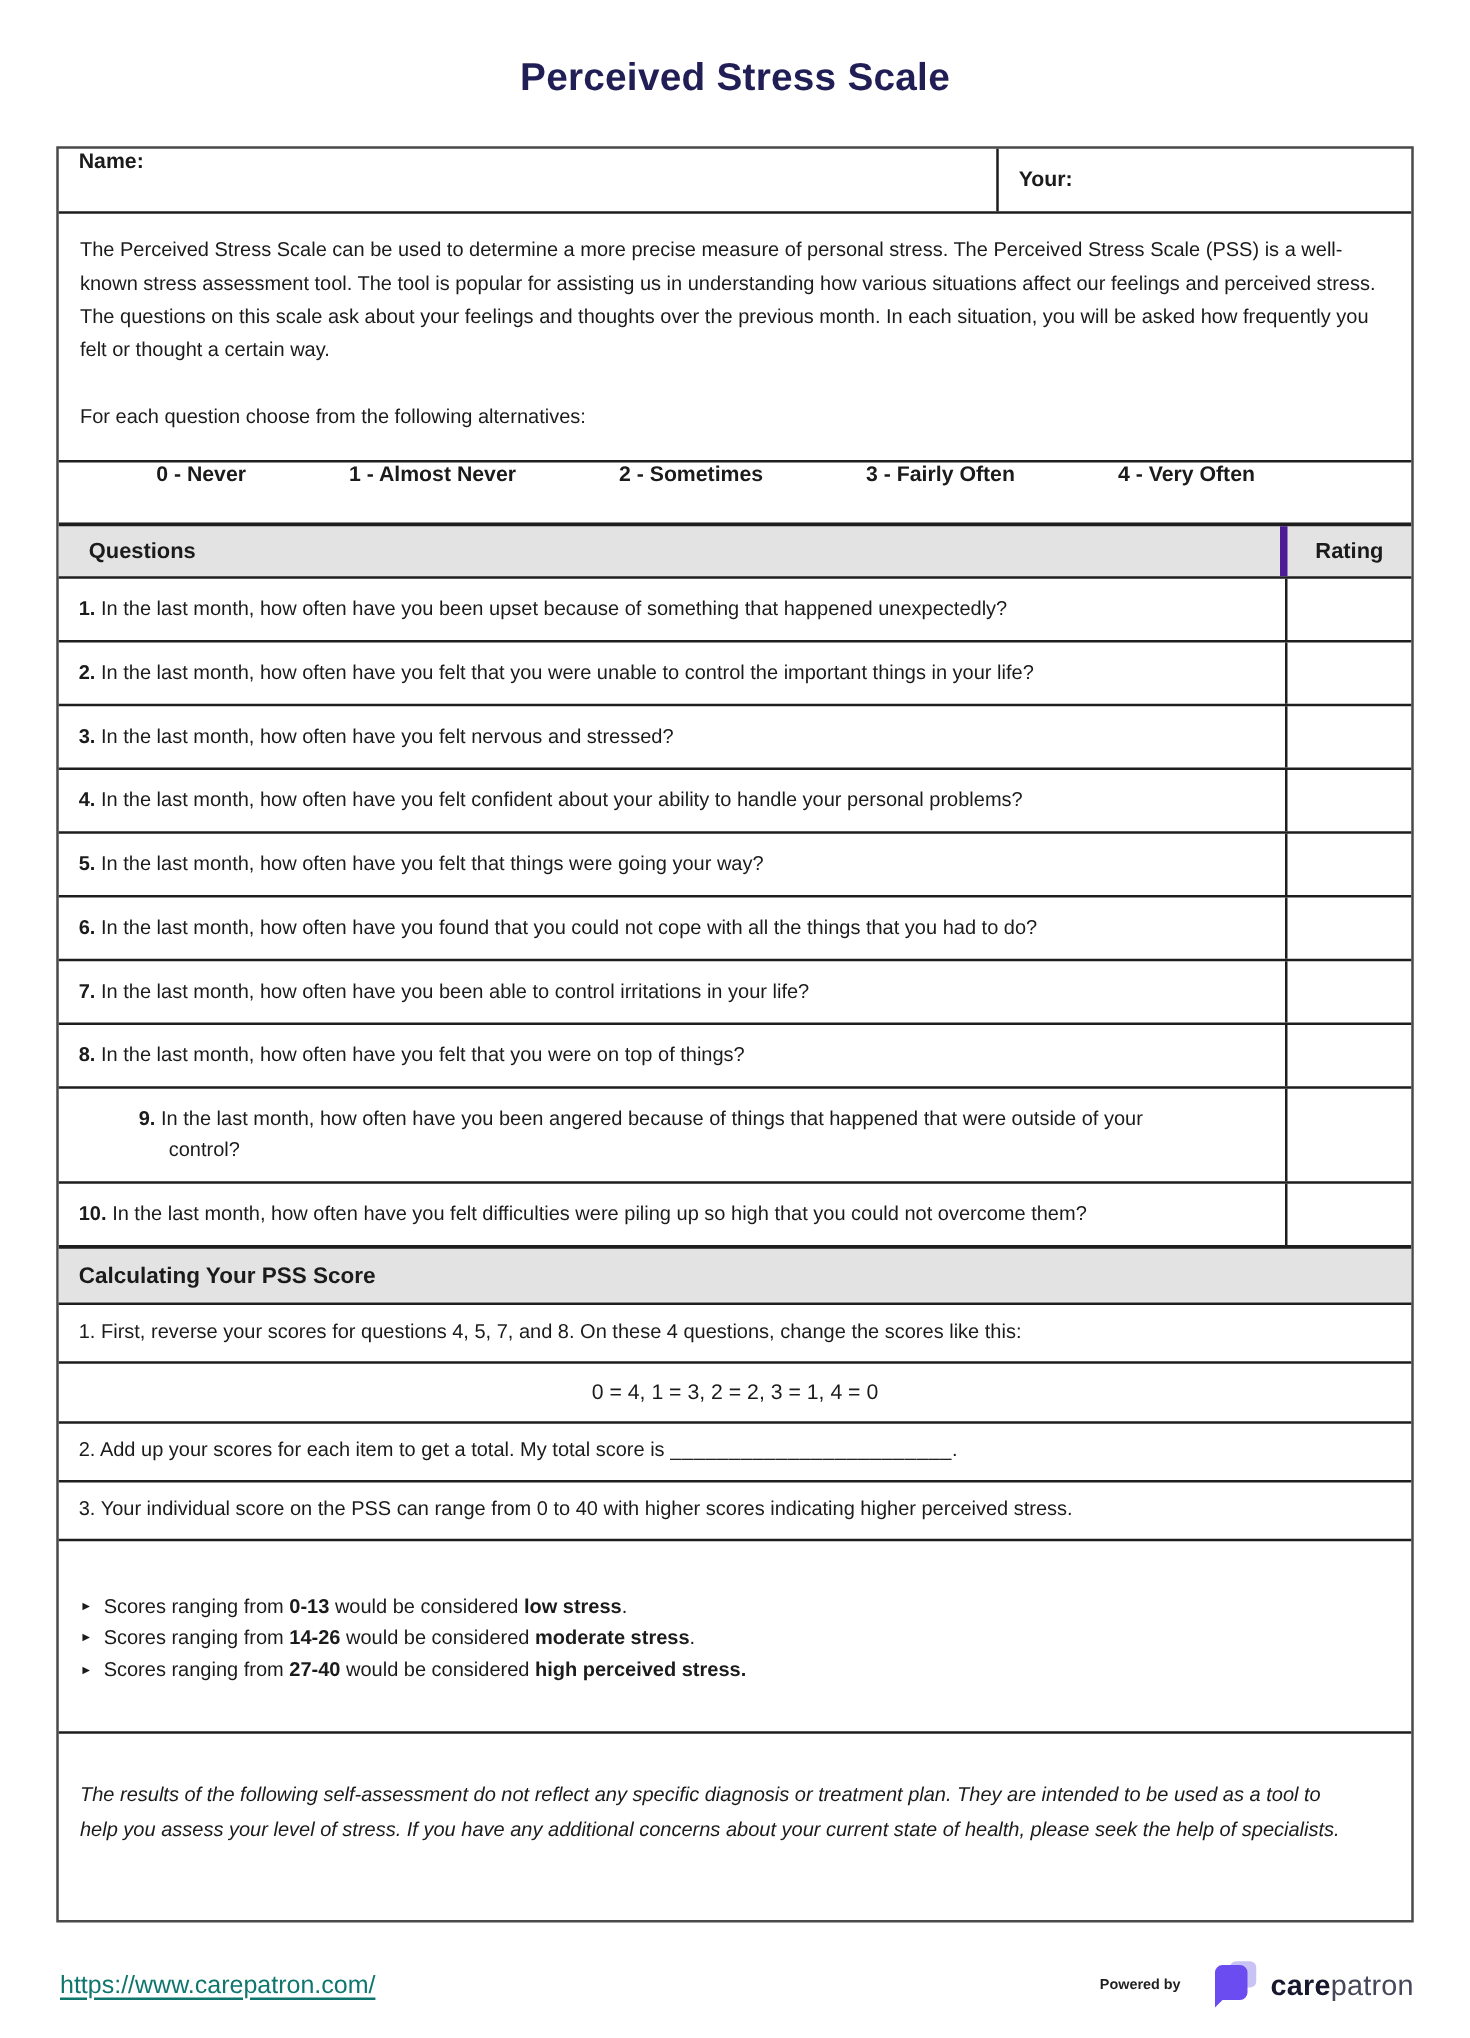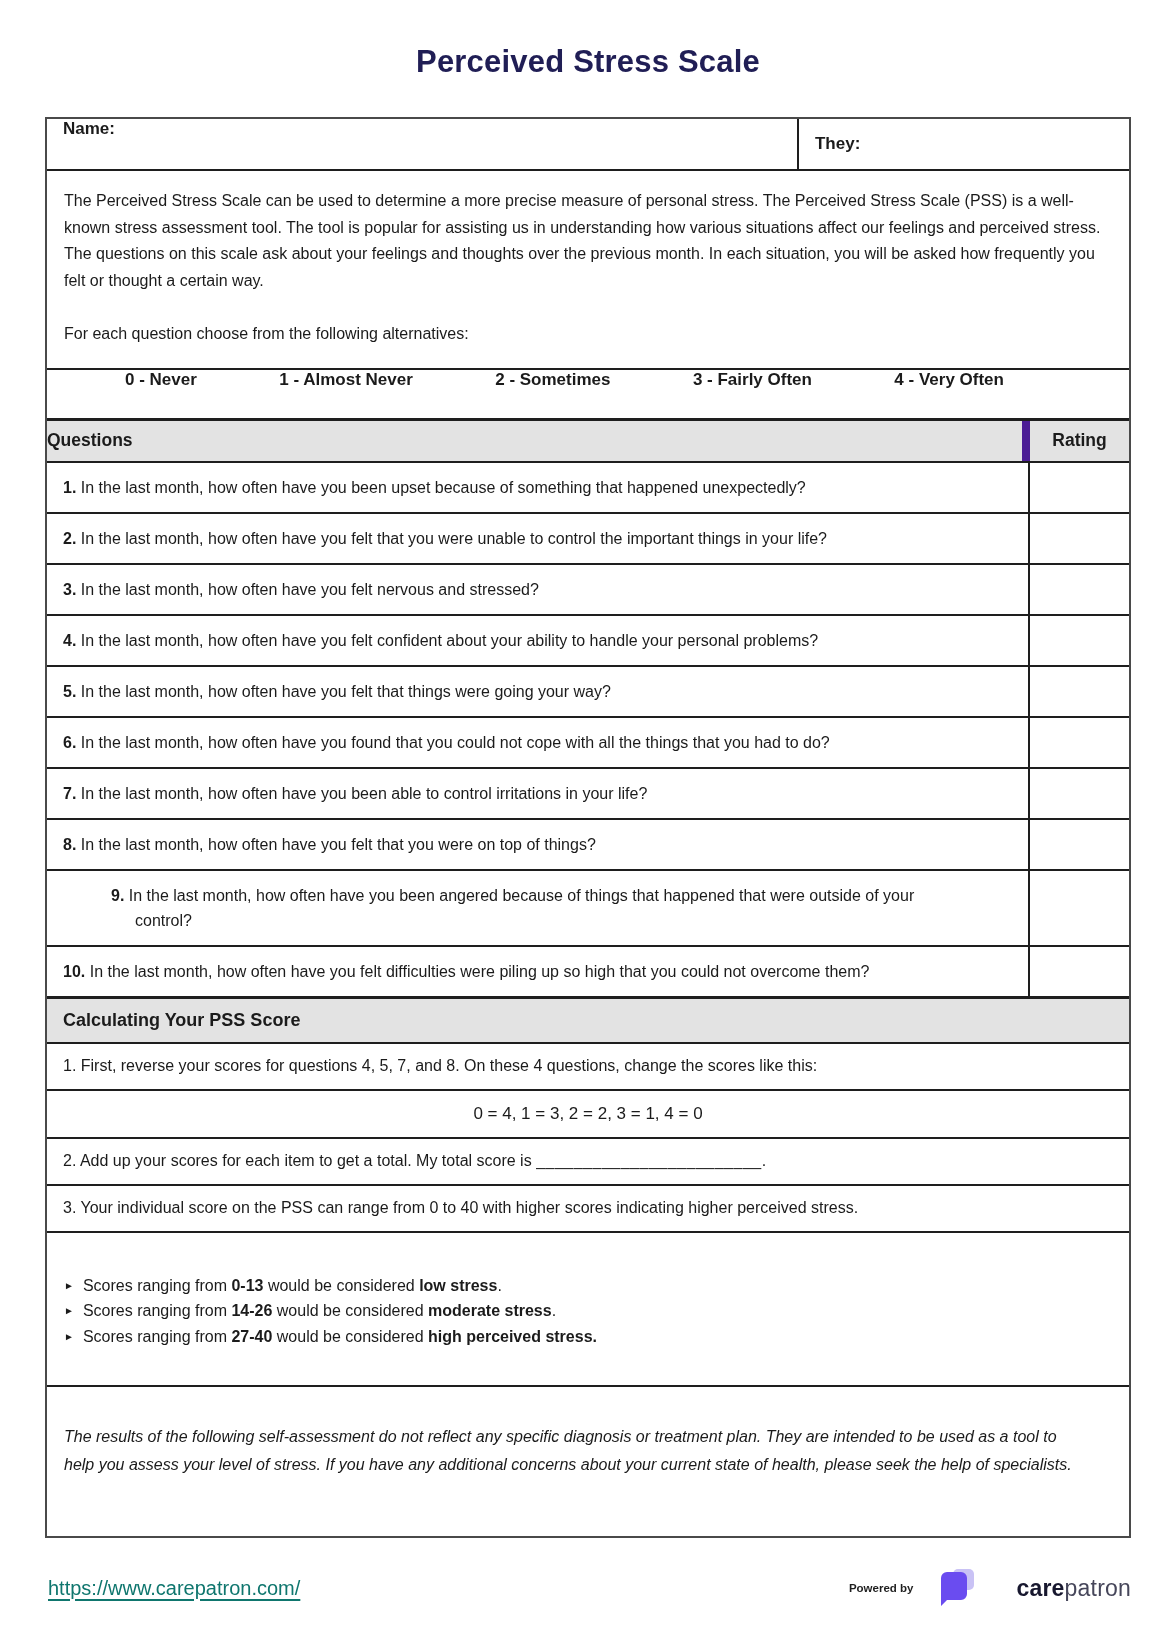--- a/index.html
+++ b/index.html
@@ -38,21 +38,21 @@
 
   
   .row-alternatives {
     height: 50px; display: flex; 
     justify-content: space-between; padding: 0 125px 0 78px;
   }
   .row-alternatives .alt { font-weight: bold; font-size: 17px; white-space: nowrap; }
 
   
   .row-qheader { display: flex; height: 43px; background: #e3e3e3; border-top-width: 3px !important; }
-  .qh-left { flex: 1; display: flex; align-items: center; padding: 0 0; font-weight: bold; font-size: 17.5px; border-right: 8px solid #4c1d95; }
+  .qh-left { flex: 1; display: flex; align-items: center; padding: 0 24px; font-weight: bold; font-size: 17.5px; border-right: 6px solid #4c1d95; }
   .qh-right { width: 99px; display: flex; align-items: center; justify-content: center; font-weight: bold; font-size: 17.5px; }
 
   .q-row { display: flex; min-height: 47px; }
   .q-cell { flex: 1; display: flex; align-items: center; padding: 12px 16px; border-right: 2px solid #1e1e1e; }
   .q-text { font-size: 16px; line-height: 25px; padding-left: 24px; text-indent: -24px; }
   .q-text b { font-weight: bold; }
   .q-row-9 .q-text { max-width: 835px; margin-left: 48px; }
   .r-cell { width: 99px; }
 
   
@@ -69,39 +69,39 @@
 
   .row-disclaimer { padding: 36px 18px 58px 17px; }
   .row-disclaimer p { font-style: italic; font-size: 16px; line-height: 27.5px; max-width: 1010px; }
 
   
   .footer { margin: 28px 45px 0 48px; display: flex; justify-content: space-between; align-items: center; }
   .footer-link { font-size: 20px; color: #0f766e; text-decoration: underline; text-underline-offset: 4px; cursor: pointer; }
   .powered { display: flex; align-items: center; }
   .powered-label { font-size: 11.5px; font-weight: bold; color: #1f1f1f; margin-right: 24px; }
   .logo-mark { width: 40px; height: 44px; position: relative; margin-right: 8px; }
-  .brand { font-size: 23px; letter-spacing: 0.2px; margin-left: 31px; }
+  .brand { font-size: 23px; letter-spacing: 0.2px; }
   .brand .b1 { font-weight: bold; color: #17172e; }
   .brand .b2 { font-weight: normal; color: #46465a; }
 </style>
 </head>
 <body>
 
 <div class="page">
 
   <h1 class="doc-title">Perceived Stress Scale</h1>
 
   <div class="form-box">
 
     <div class="row row-name-date">
       <div class="cell-name">
         <span class="field-label">Name:</span>
       </div>
       <div class="cell-date">
-        <span class="field-label">They:</span>
+        <span class="field-label">Your:</span>
       </div>
     </div>
 
     <div class="row row-intro">
       <p>The Perceived Stress Scale can be used to determine a more precise measure of personal stress. The Perceived Stress Scale (PSS) is a well-known stress assessment tool. The tool is popular for assisting us in understanding how various situations affect our feelings and perceived stress. The questions on this scale ask about your feelings and thoughts over the previous month. In each situation, you will be asked how frequently you felt or thought a certain way.</p>
       <p class="choose-line">For each question choose from the following alternatives:</p>
     </div>
 
     <div class="row row-alternatives">
       <span class="alt">0 - Never</span>

